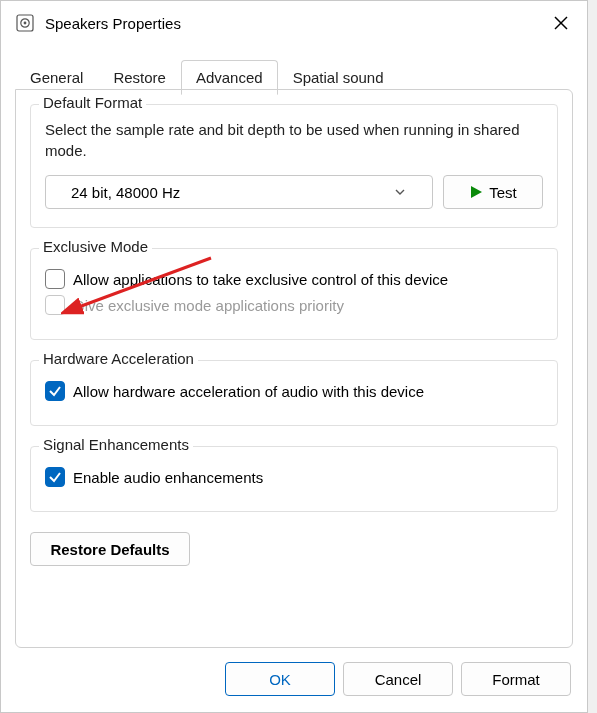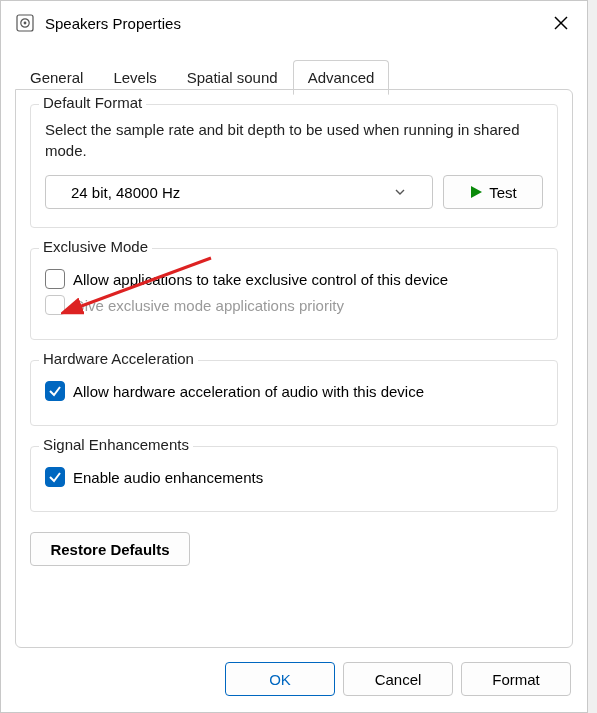--- a/index.html
+++ b/index.html
@@ -207,23 +207,23 @@
     <span class="close">
       <svg width="16" height="16" viewBox="0 0 16 16">
         <line x1="2" y1="2" x2="14" y2="14" stroke="#000" stroke-width="1.5"></line>
         <line x1="14" y1="2" x2="2" y2="14" stroke="#000" stroke-width="1.5"></line>
       </svg>
     </span>
   </div>
 
   <div class="tabs">
     <div class="tab">General</div>
-    <div class="tab">Levels</div>
+    <div class="tab">Restore</div>
+    <div class="tab active">Advanced</div>
     <div class="tab">Spatial sound</div>
-    <div class="tab active">Advanced</div>
   </div>
 
   <div class="tab-content">
 
     <div class="group">
       <span class="legend">Default Format</span>
       <div class="desc">Select the sample rate and bit depth to be used when running in shared mode.</div>
       <div class="row">
         <div class="select-box">
           <span>24 bit, 48000 Hz</span>

